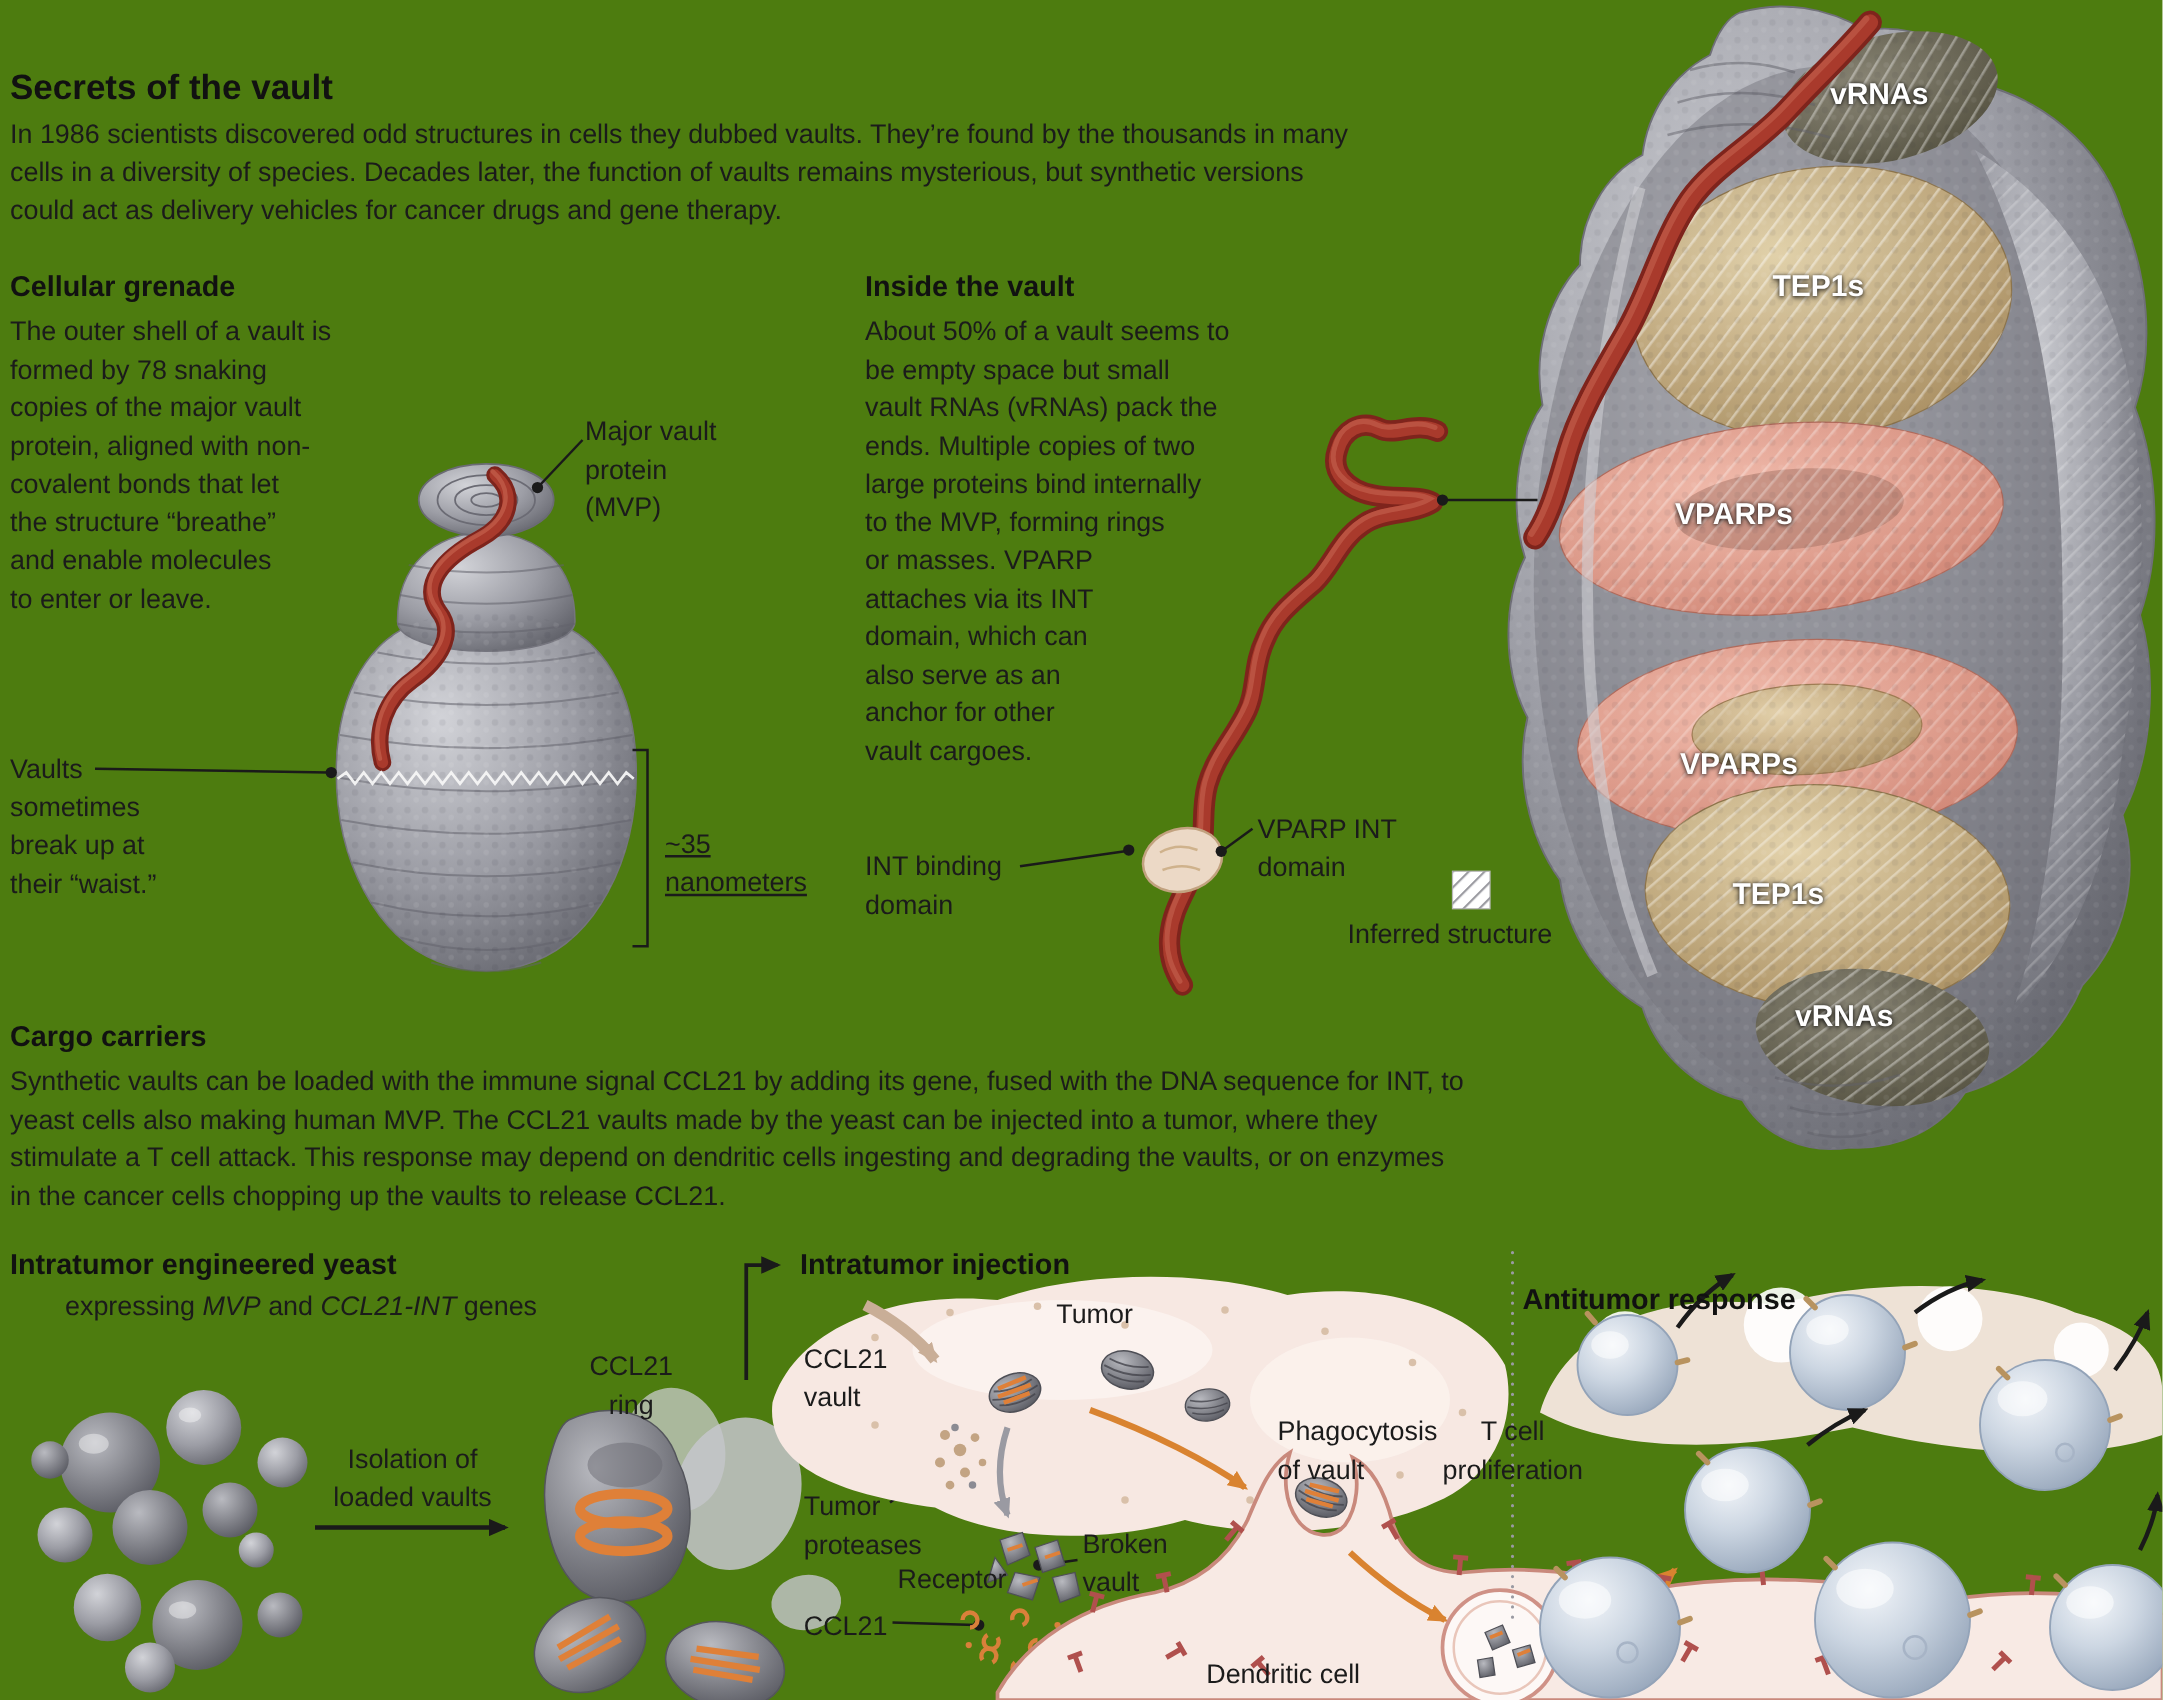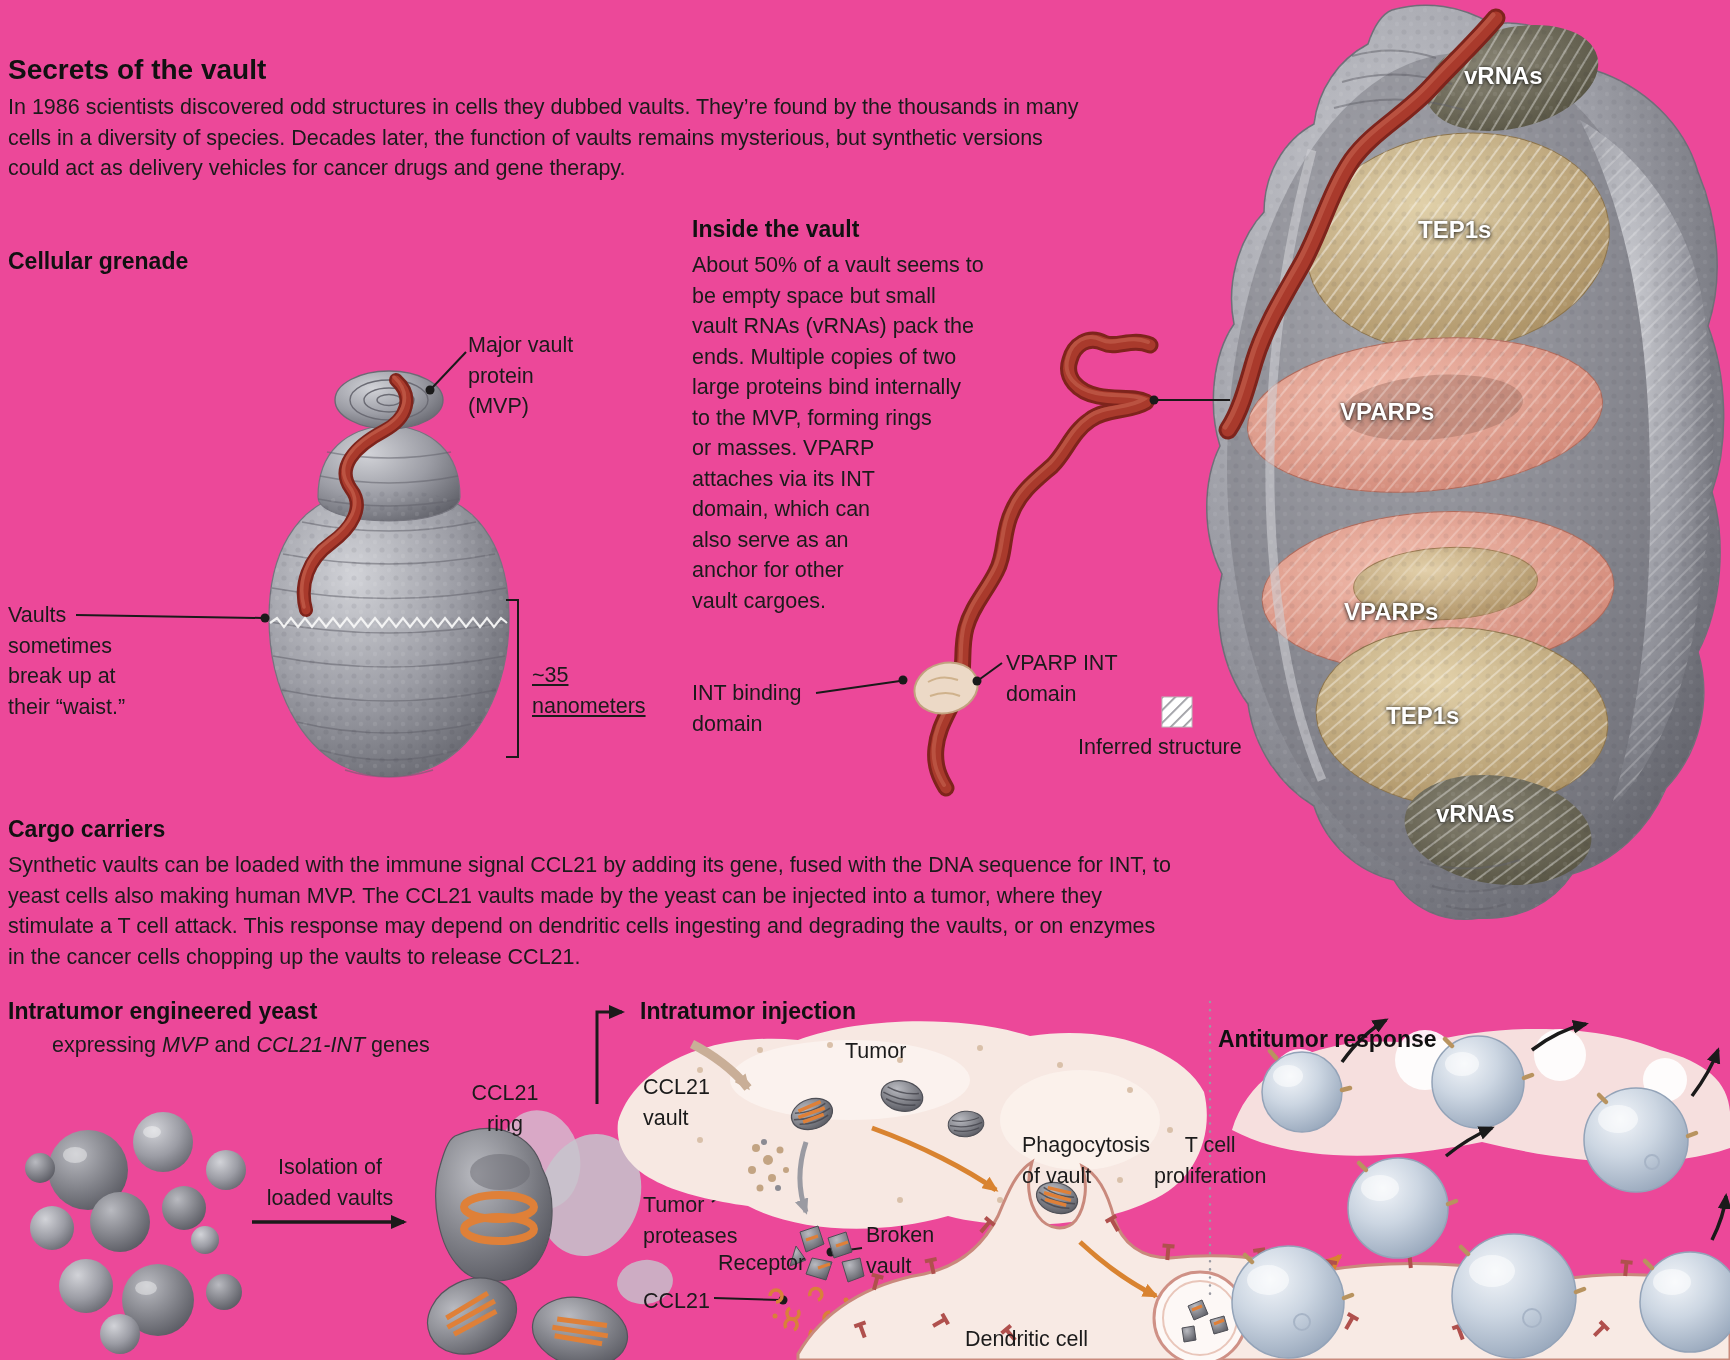--- a/index.html
+++ b/index.html
@@ -1,16 +1,16 @@
 <!DOCTYPE html>
 <html><head>
 <meta charset="utf-8">
 <style>
   html,body{margin:0;padding:0;background:#fff;}
-  .canvas{position:relative;width:1730px;height:1360px;background:#ec4899;overflow:hidden;}
+  .canvas{position:relative;width:1730px;height:1360px;background:#4d7c0f;overflow:hidden;}
   .art{position:absolute;left:0;top:0;}
   .t{position:absolute;font-family:"Liberation Sans",sans-serif;color:#1b1b1b;}
   .t-title{font-size:28px;font-weight:700;color:#111;}
   .t-h{font-size:23px;font-weight:700;color:#111;}
   .t-body{font-size:21.5px;line-height:1.42;}
   .pre{white-space:pre-line;}
   .ctr{text-align:center;}
   .t-wlab{font-size:24px;font-weight:700;color:#fff;
           text-shadow:0 1px 4px rgba(0,0,0,.7),0 0 3px rgba(0,0,0,.5);}
   .it{font-style:italic;}
@@ -382,21 +382,29 @@
       <path d="M1692,1096 Q1710,1072 1718,1050" marker-end="url(#mBlack)"></path>
       <path d="M1446,1156 Q1468,1138 1492,1128" marker-end="url(#mBlack)"></path>
       <path d="M1712,1240 Q1724,1216 1726,1196" marker-end="url(#mBlack)"></path>
     </g>
   </g>
 </svg>
 
 <div class="t t-title" style="left:8px;top:54px;">Secrets of the vault</div>
 <div class="t t-body" style="left:8px;top:92px;width:1080px;">In 1986 scientists discovered odd structures in cells they dubbed vaults. They’re found by the thousands in many cells in a diversity of species. Decades later, the function of vaults remains mysterious, but synthetic versions could act as delivery vehicles for cancer drugs and gene therapy.</div>
 
-<div class="t t-h" style="left:8px;top:216px;margin-top:32px;">Cellular grenade</div>
+<div class="t t-h" style="left:8px;top:216px;">Cellular grenade</div>
+<div class="t t-body pre" style="left:8px;top:250px;width:275px;">The outer shell of a vault is
+formed by 78 snaking
+copies of the major vault
+protein, aligned with non-
+covalent bonds that let
+the structure “breathe”
+and enable molecules
+to enter or leave.</div>
 <div class="t t-body pre" style="left:468px;top:330px;">Major vault
 protein
 (MVP)</div>
 <div class="t t-body pre" style="left:8px;top:600px;">Vaults
 sometimes
 break up at
 their “waist.”</div>
 <div class="t t-body pre" style="left:532px;top:660px;text-decoration:underline;">~35
 nanometers</div>
 

